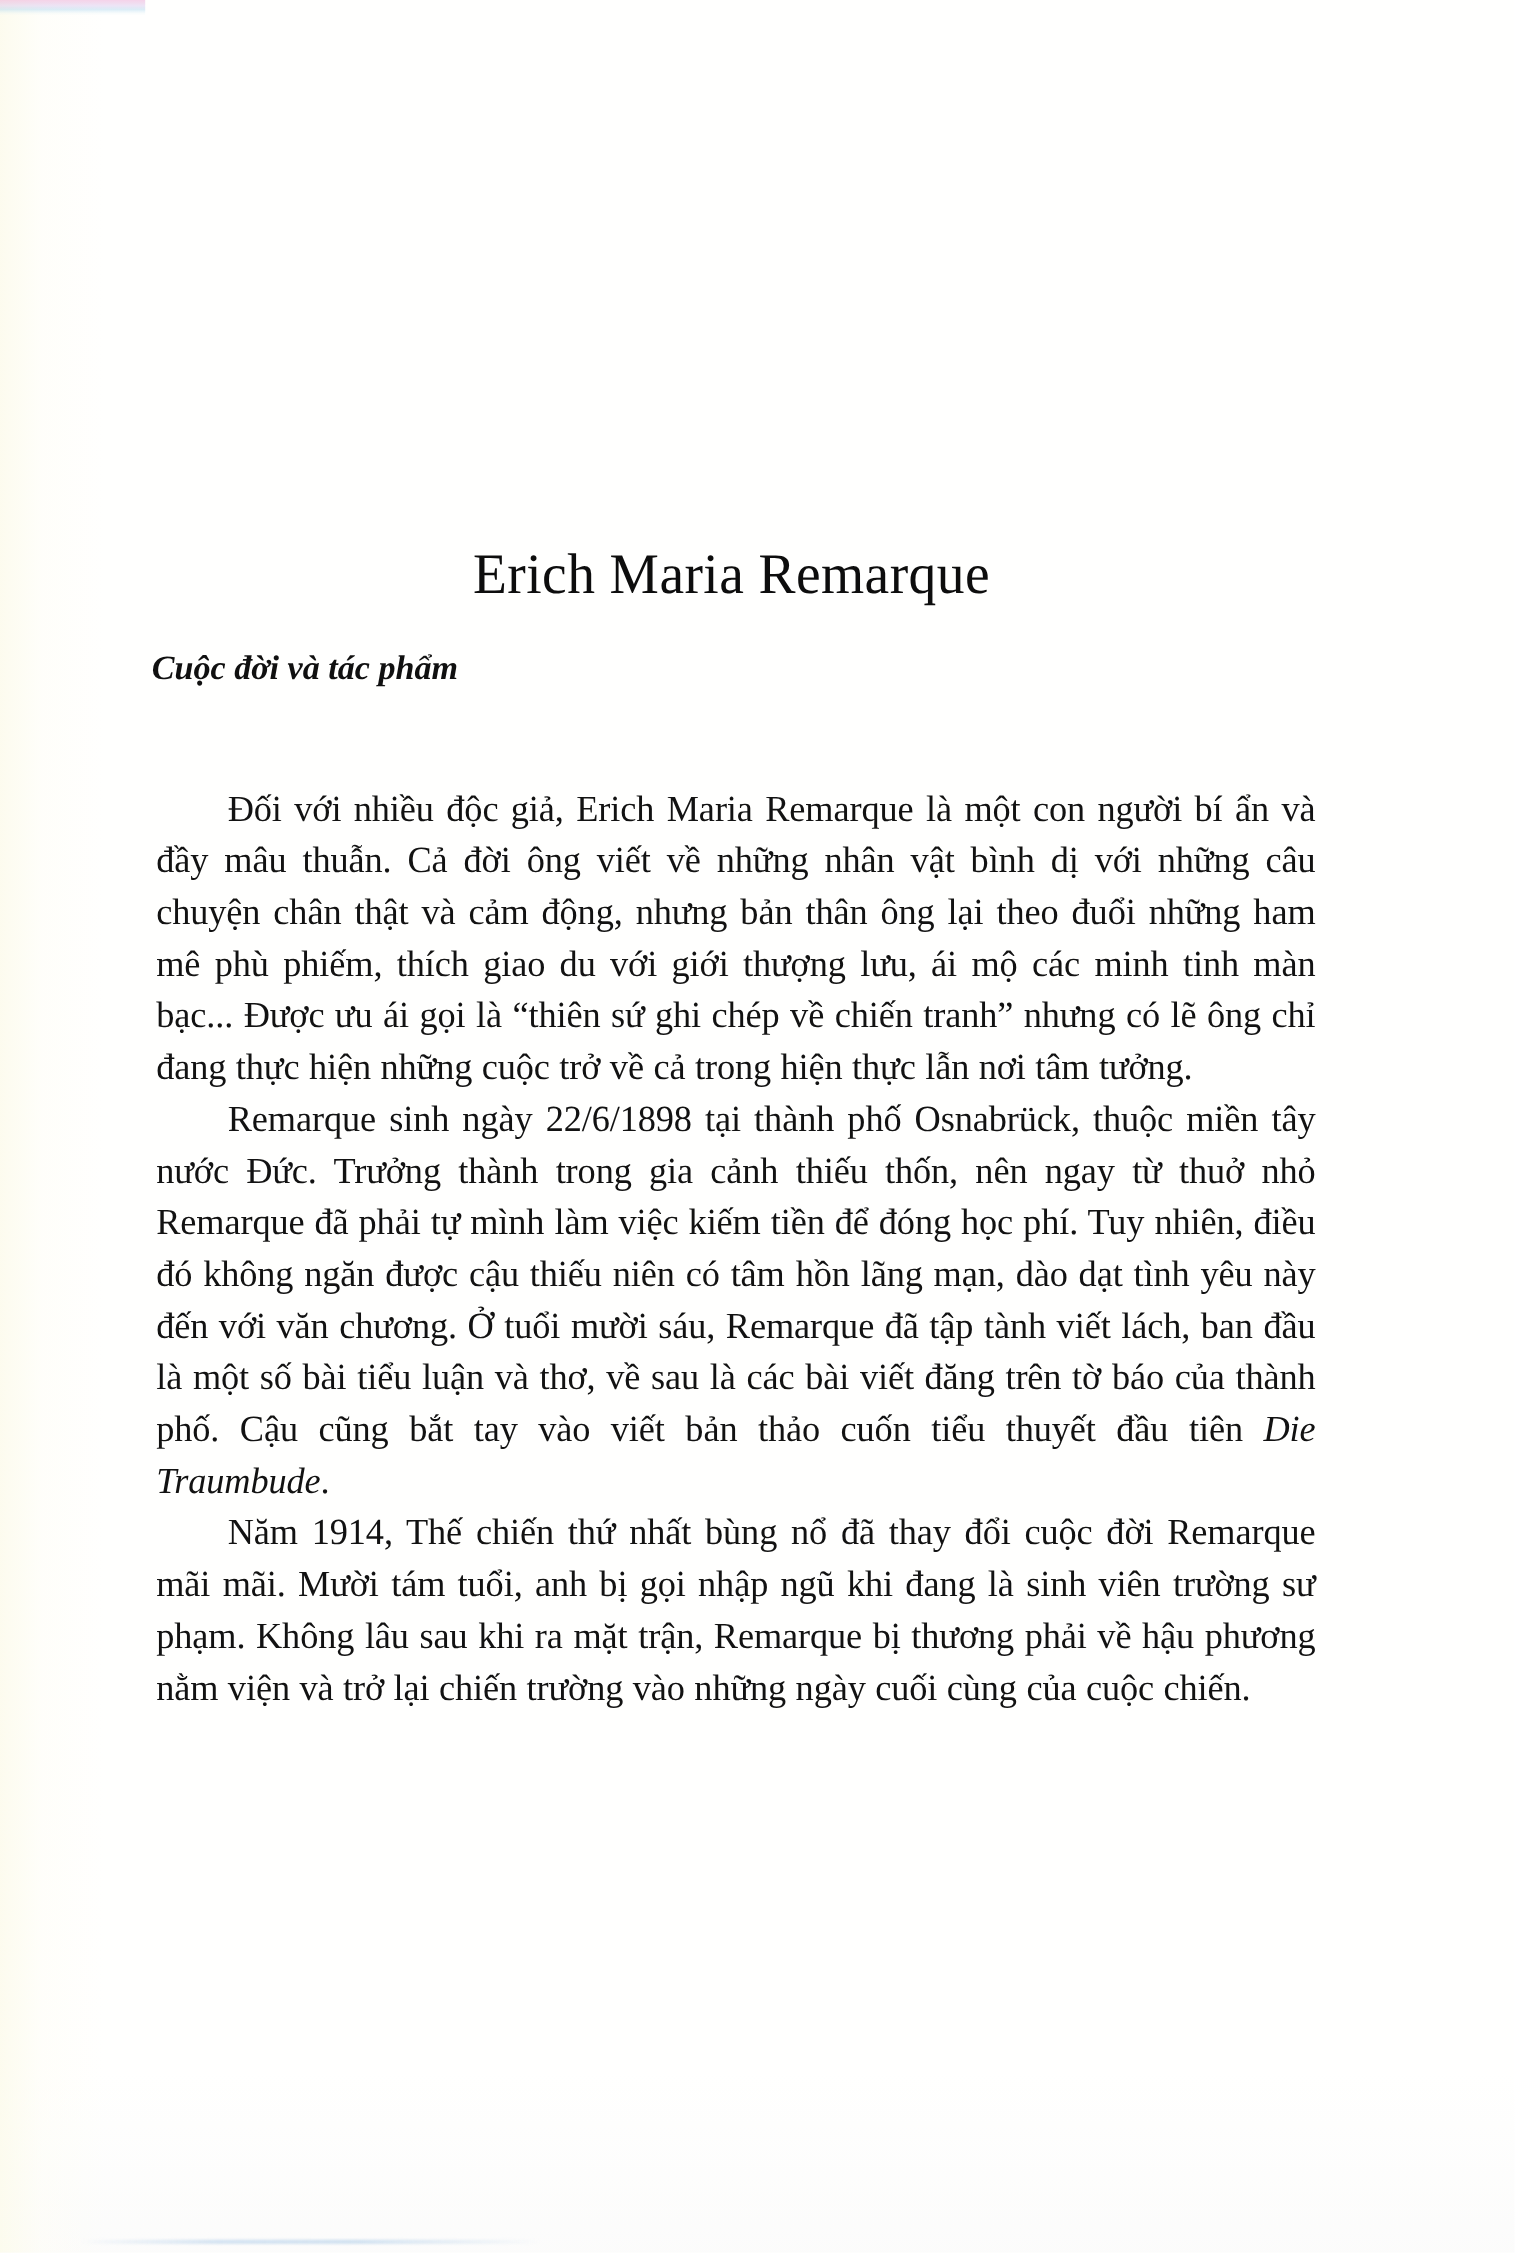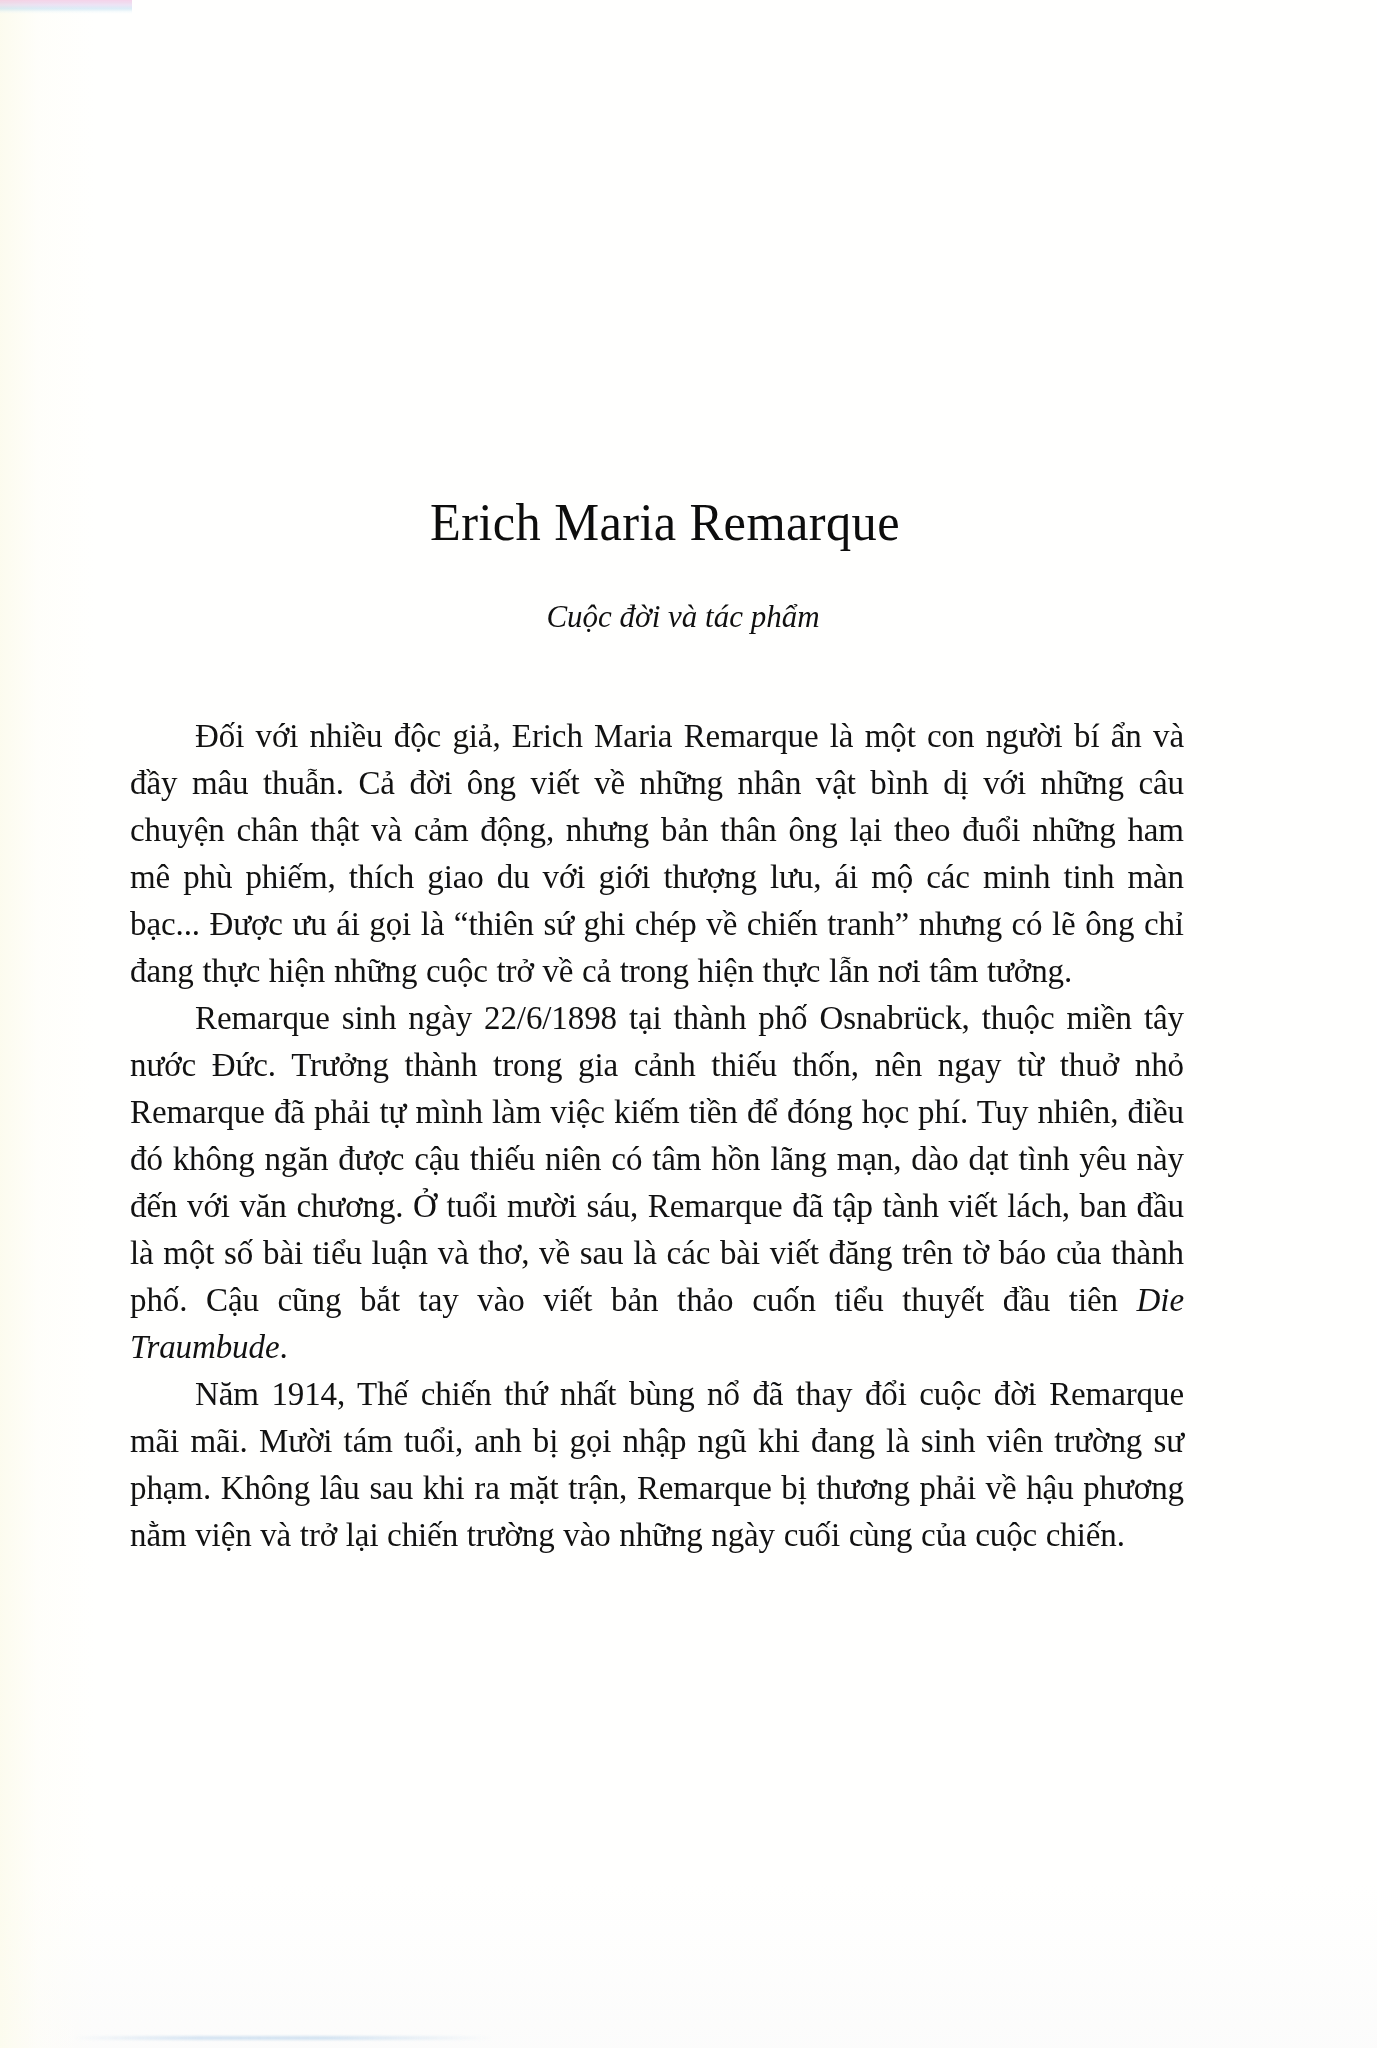--- a/index.html
+++ b/index.html
@@ -79,37 +79,36 @@
     letter-spacing: 0.4px;
     transform: scaleX(0.97);
     position: absolute;
     left: 0;
     top: 497px;
     width: 1070px;
     color: #0d0d0d;
   }
 
   .doc-subtitle {
-    margin: 18px;
+    margin: 8px;
     padding: 0;
-    text-align: center;
     font-style: italic;
-    font-weight: 400;
+    font-weight: 700;
     font-size: 31px;
     line-height: 1;
     position: absolute;
     left: 0;
     top: 583px;
     width: 1070px;
     color: #101010;
   }
 
   .body-text {
     position: absolute;
-    left: 0;
+    left: 12px;
     top: 712px;
     width: 1070px;
   }
 
   .para {
     margin: 0 0 0 0;
     text-align: justify;
     text-justify: inter-word;
     text-indent: 66px;
     font-size: 33.5px;

